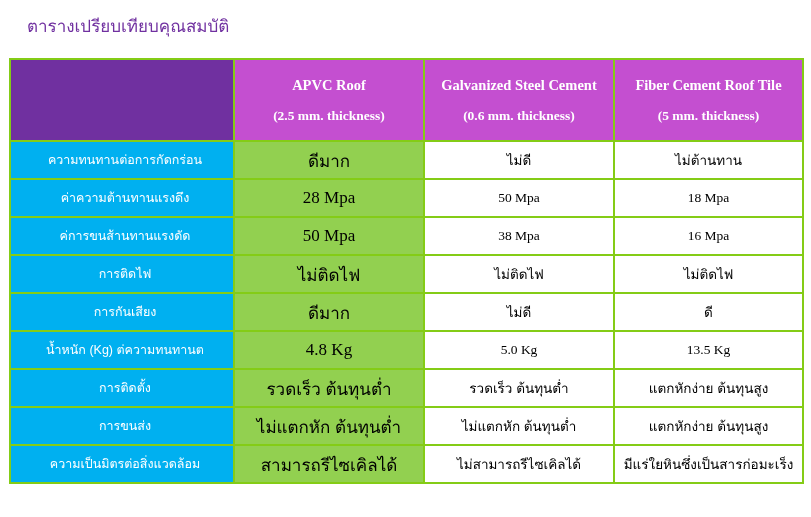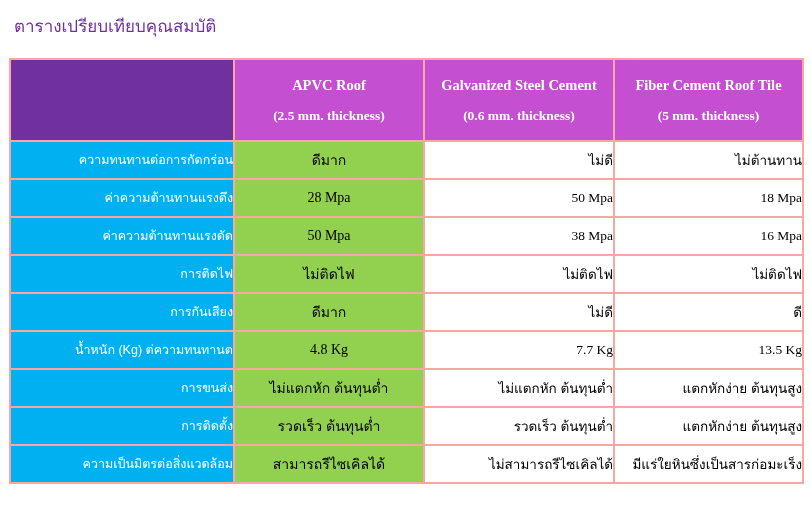--- a/index.html
+++ b/index.html
@@ -14,21 +14,21 @@
     overflow: hidden;
   }
   #page {
     position: relative;
     width: 811px;
     height: 517px;
     background: #ffffff;
   }
   .page-title {
     position: absolute;
-    left: 14px;
+    left: 27px;
     top: 12px;
     font-family: "Liberation Sans", sans-serif;
     font-size: 17px;
     color: #7030a0;
     white-space: nowrap;
   }
   table.comparison {
     position: absolute;
     left: 9px;
     top: 58px;
@@ -36,21 +36,21 @@
     border-collapse: collapse;
     table-layout: fixed;
   }
   table.comparison col.c0 { width: 224px; }
   table.comparison col.c1 { width: 190px; }
   table.comparison col.c2 { width: 190px; }
   table.comparison col.c3 { width: 189px; }
 
   table.comparison th,
   table.comparison td {
-    border: 2px solid #fca5a5;
+    border: 2px solid #84cc16;
     text-align: center;
     vertical-align: middle;
     padding: 0;
   }
 
   
   thead th.corner {
     background: #7030a0;
     height: 80px;
   }
@@ -66,35 +66,34 @@
   thead th.hd .l2 { display: block; font-size: 13.5px; font-family: Liberation Serif, serif; }
 
   
   tbody td.rowhdr {
     background: #00b0f0;
     color: #ffffff;
     font-family: "Liberation Sans", sans-serif;
     font-size: 12.5px;
     height: 36px;
     padding-left: 6px;
-    text-align: right;
+    text-align: center;
     white-space: nowrap;
   }
   tbody td.apvc {
     background: #92d050;
     color: #000000;
-    font-size: 14px;
+    font-size: 17px;
     height: 36px;
   }
   tbody td.plain {
     background: #ffffff;
     color: #000000;
     font-size: 13.5px;
     height: 36px;
-    text-align: right;
   }
   .thai { font-family: "Liberation Sans", sans-serif; font-size: 13px; }
 </style>
 </head>
 <body>
 
 <div id="page">
 
   <div class="page-title">ตารางเปรียบเทียบคุณสมบัติ</div>
 
@@ -129,53 +128,53 @@
         <td class="plain thai">ไม่ดี</td>
         <td class="plain thai">ไม่ต้านทาน</td>
       </tr>
       <tr>
         <td class="rowhdr">ค่าความต้านทานแรงดึง</td>
         <td class="apvc">28 Mpa</td>
         <td class="plain">50 Mpa</td>
         <td class="plain">18 Mpa</td>
       </tr>
       <tr>
-        <td class="rowhdr">ค่าความต้านทานแรงดัด</td>
+        <td class="rowhdr">ค่การขนส้านทานแรงดัด</td>
         <td class="apvc">50 Mpa</td>
         <td class="plain">38 Mpa</td>
         <td class="plain">16 Mpa</td>
       </tr>
       <tr>
         <td class="rowhdr">การติดไฟ</td>
         <td class="apvc thai">ไม่ติดไฟ</td>
         <td class="plain thai">ไม่ติดไฟ</td>
         <td class="plain thai">ไม่ติดไฟ</td>
       </tr>
       <tr>
         <td class="rowhdr">การกันเสียง</td>
         <td class="apvc thai">ดีมาก</td>
         <td class="plain thai">ไม่ดี</td>
         <td class="plain thai">ดี</td>
       </tr>
       <tr>
         <td class="rowhdr">น้ำหนัก (Kg) ต่ความทนทานต</td>
         <td class="apvc">4.8 Kg</td>
-        <td class="plain">7.7 Kg</td>
+        <td class="plain">5.0 Kg</td>
         <td class="plain">13.5 Kg</td>
+      </tr>
+      <tr>
+        <td class="rowhdr">การติดตั้ง</td>
+        <td class="apvc thai">รวดเร็ว ต้นทุนต่ำ</td>
+        <td class="plain thai">รวดเร็ว ต้นทุนต่ำ</td>
+        <td class="plain thai">แตกหักง่าย ต้นทุนสูง</td>
       </tr>
       <tr>
         <td class="rowhdr">การขนส่ง</td>
         <td class="apvc thai">ไม่แตกหัก ต้นทุนต่ำ</td>
         <td class="plain thai">ไม่แตกหัก ต้นทุนต่ำ</td>
-        <td class="plain thai">แตกหักง่าย ต้นทุนสูง</td>
-      </tr>
-      <tr>
-        <td class="rowhdr">การติดตั้ง</td>
-        <td class="apvc thai">รวดเร็ว ต้นทุนต่ำ</td>
-        <td class="plain thai">รวดเร็ว ต้นทุนต่ำ</td>
         <td class="plain thai">แตกหักง่าย ต้นทุนสูง</td>
       </tr>
       <tr>
         <td class="rowhdr">ความเป็นมิตรต่อสิ่งแวดล้อม</td>
         <td class="apvc thai">สามารถรีไซเคิลได้</td>
         <td class="plain thai">ไม่สามารถรีไซเคิลได้</td>
         <td class="plain thai">มีแร่ใยหินซึ่งเป็นสารก่อมะเร็ง</td>
       </tr>
     </tbody>
   </table>

